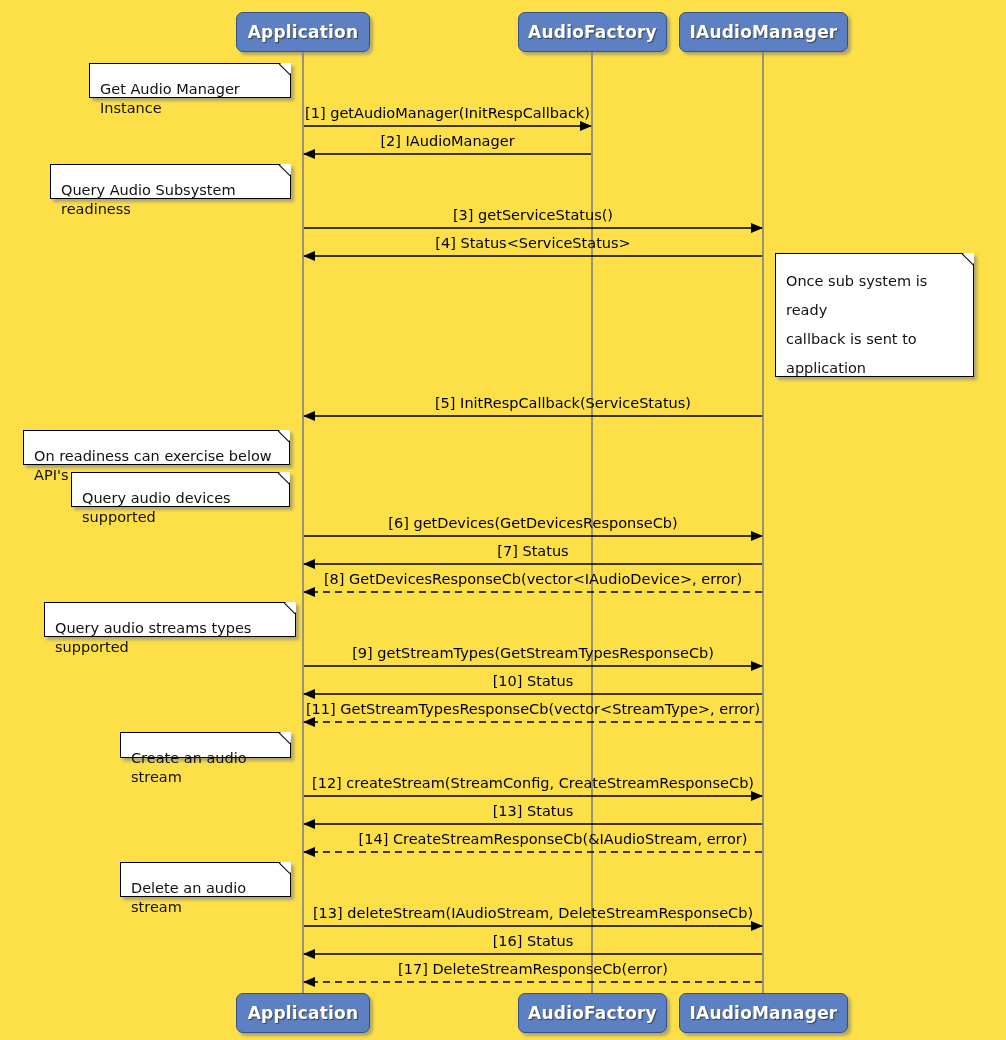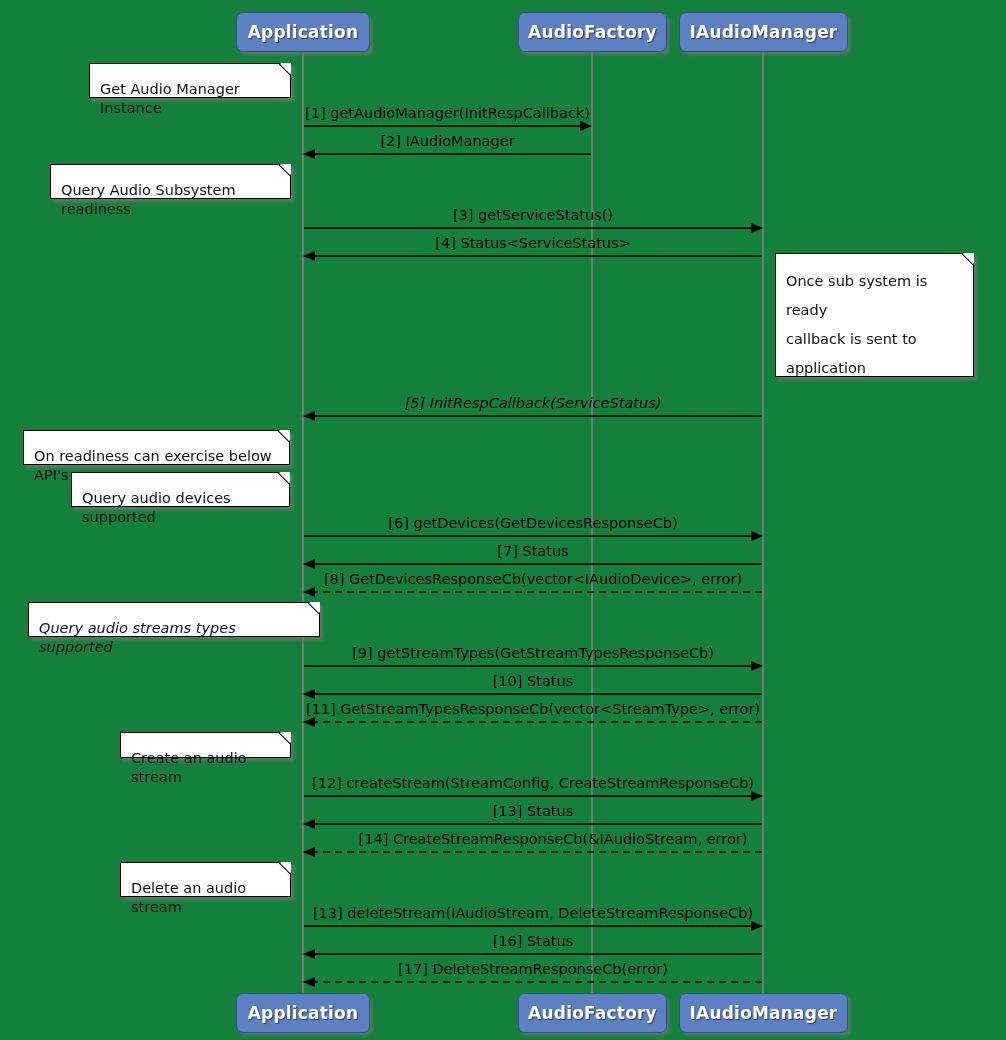--- a/index.html
+++ b/index.html
@@ -11,21 +11,21 @@
   body {
     font-family: "DejaVu Sans", sans-serif;
     width: 1006px;
     height: 1040px;
     overflow: hidden;
   }
   #diagram-root {
     position: relative;
     width: 1006px;
     height: 1040px;
-    background: #15803d;
+    background: #fde047;
   }
   #svg-layer {
     position: absolute;
     left: 0;
     top: 0;
     width: 1006px;
     height: 1040px;
   }
 
   
@@ -168,30 +168,30 @@
         <span>IAudioManager</span>
       </div>
     </div>
   <div id="notes-layer">
       <div class="note" style="left: 89px; top: 63px; width: 202px; height: 35px;"><div>Get Audio Manager Instance</div><span class="fold"></span><span class="fold-line"></span></div>
       <div class="note" style="left: 50px; top: 164px; width: 241px; height: 35px;"><div>Query Audio Subsystem readiness</div><span class="fold"></span><span class="fold-line"></span></div>
       <div class="note note-multiline" style="left: 775px; top: 253px; width: 199px; height: 124px;"><div>Once sub system is ready
 callback is sent to application</div><span class="fold"></span><span class="fold-line"></span></div>
       <div class="note" style="left: 23px; top: 430px; width: 267px; height: 35px;"><div>On readiness can exercise below API's</div><span class="fold"></span><span class="fold-line"></span></div>
       <div class="note" style="left: 71px; top: 472px; width: 219px; height: 35px;"><div>Query audio devices supported</div><span class="fold"></span><span class="fold-line"></span></div>
-      <div class="note" style="left: 28px; top: 602px; width: 292px; height: 35px; font-style: italic;"><div>Query audio streams types supported</div><span class="fold"></span><span class="fold-line"></span></div>
+      <div class="note" style="left: 44px; top: 602px; width: 252px; height: 35px;"><div>Query audio streams types supported</div><span class="fold"></span><span class="fold-line"></span></div>
       <div class="note" style="left: 120px; top: 732px; width: 171px; height: 26px;"><div>Create an audio stream</div><span class="fold"></span><span class="fold-line"></span></div>
       <div class="note" style="left: 120px; top: 862px; width: 171px; height: 35px;"><div>Delete an audio stream</div><span class="fold"></span><span class="fold-line"></span></div>
     </div>
   <div id="labels-layer">
       <div class="msg-label" style="left: 447.5px; top: 105px;">[1] getAudioManager(InitRespCallback)</div>
       <div class="msg-label" style="left: 447.5px; top: 133px;">[2] IAudioManager</div>
       <div class="msg-label" style="left: 533px; top: 207px;">[3] getServiceStatus()</div>
       <div class="msg-label" style="left: 533px; top: 235px;">[4] Status&lt;ServiceStatus&gt;</div>
-      <div class="msg-label" style="left: 533px; top: 395px; font-style: italic;">[5] InitRespCallback(ServiceStatus)</div>
+      <div class="msg-label" style="left: 563px; top: 395px;">[5] InitRespCallback(ServiceStatus)</div>
       <div class="msg-label" style="left: 533px; top: 515px;">[6] getDevices(GetDevicesResponseCb)</div>
       <div class="msg-label" style="left: 533px; top: 543px;">[7] Status</div>
       <div class="msg-label" style="left: 533px; top: 571px;">[8] GetDevicesResponseCb(vector&lt;IAudioDevice&gt;, error)</div>
       <div class="msg-label" style="left: 533px; top: 645px;">[9] getStreamTypes(GetStreamTypesResponseCb)</div>
       <div class="msg-label" style="left: 533px; top: 673px;">[10] Status</div>
       <div class="msg-label" style="left: 533px; top: 701px;">[11] GetStreamTypesResponseCb(vector&lt;StreamType&gt;, error)</div>
       <div class="msg-label" style="left: 533px; top: 775px;">[12] createStream(StreamConfig, CreateStreamResponseCb)</div>
       <div class="msg-label" style="left: 533px; top: 803px;">[13] Status</div>
       <div class="msg-label" style="left: 533px; top: 831px; padding-left: 40px;">[14] CreateStreamResponseCb(&amp;IAudioStream, error)</div>
       <div class="msg-label" style="left: 533px; top: 905px;">[13] deleteStream(IAudioStream, DeleteStreamResponseCb)</div>

